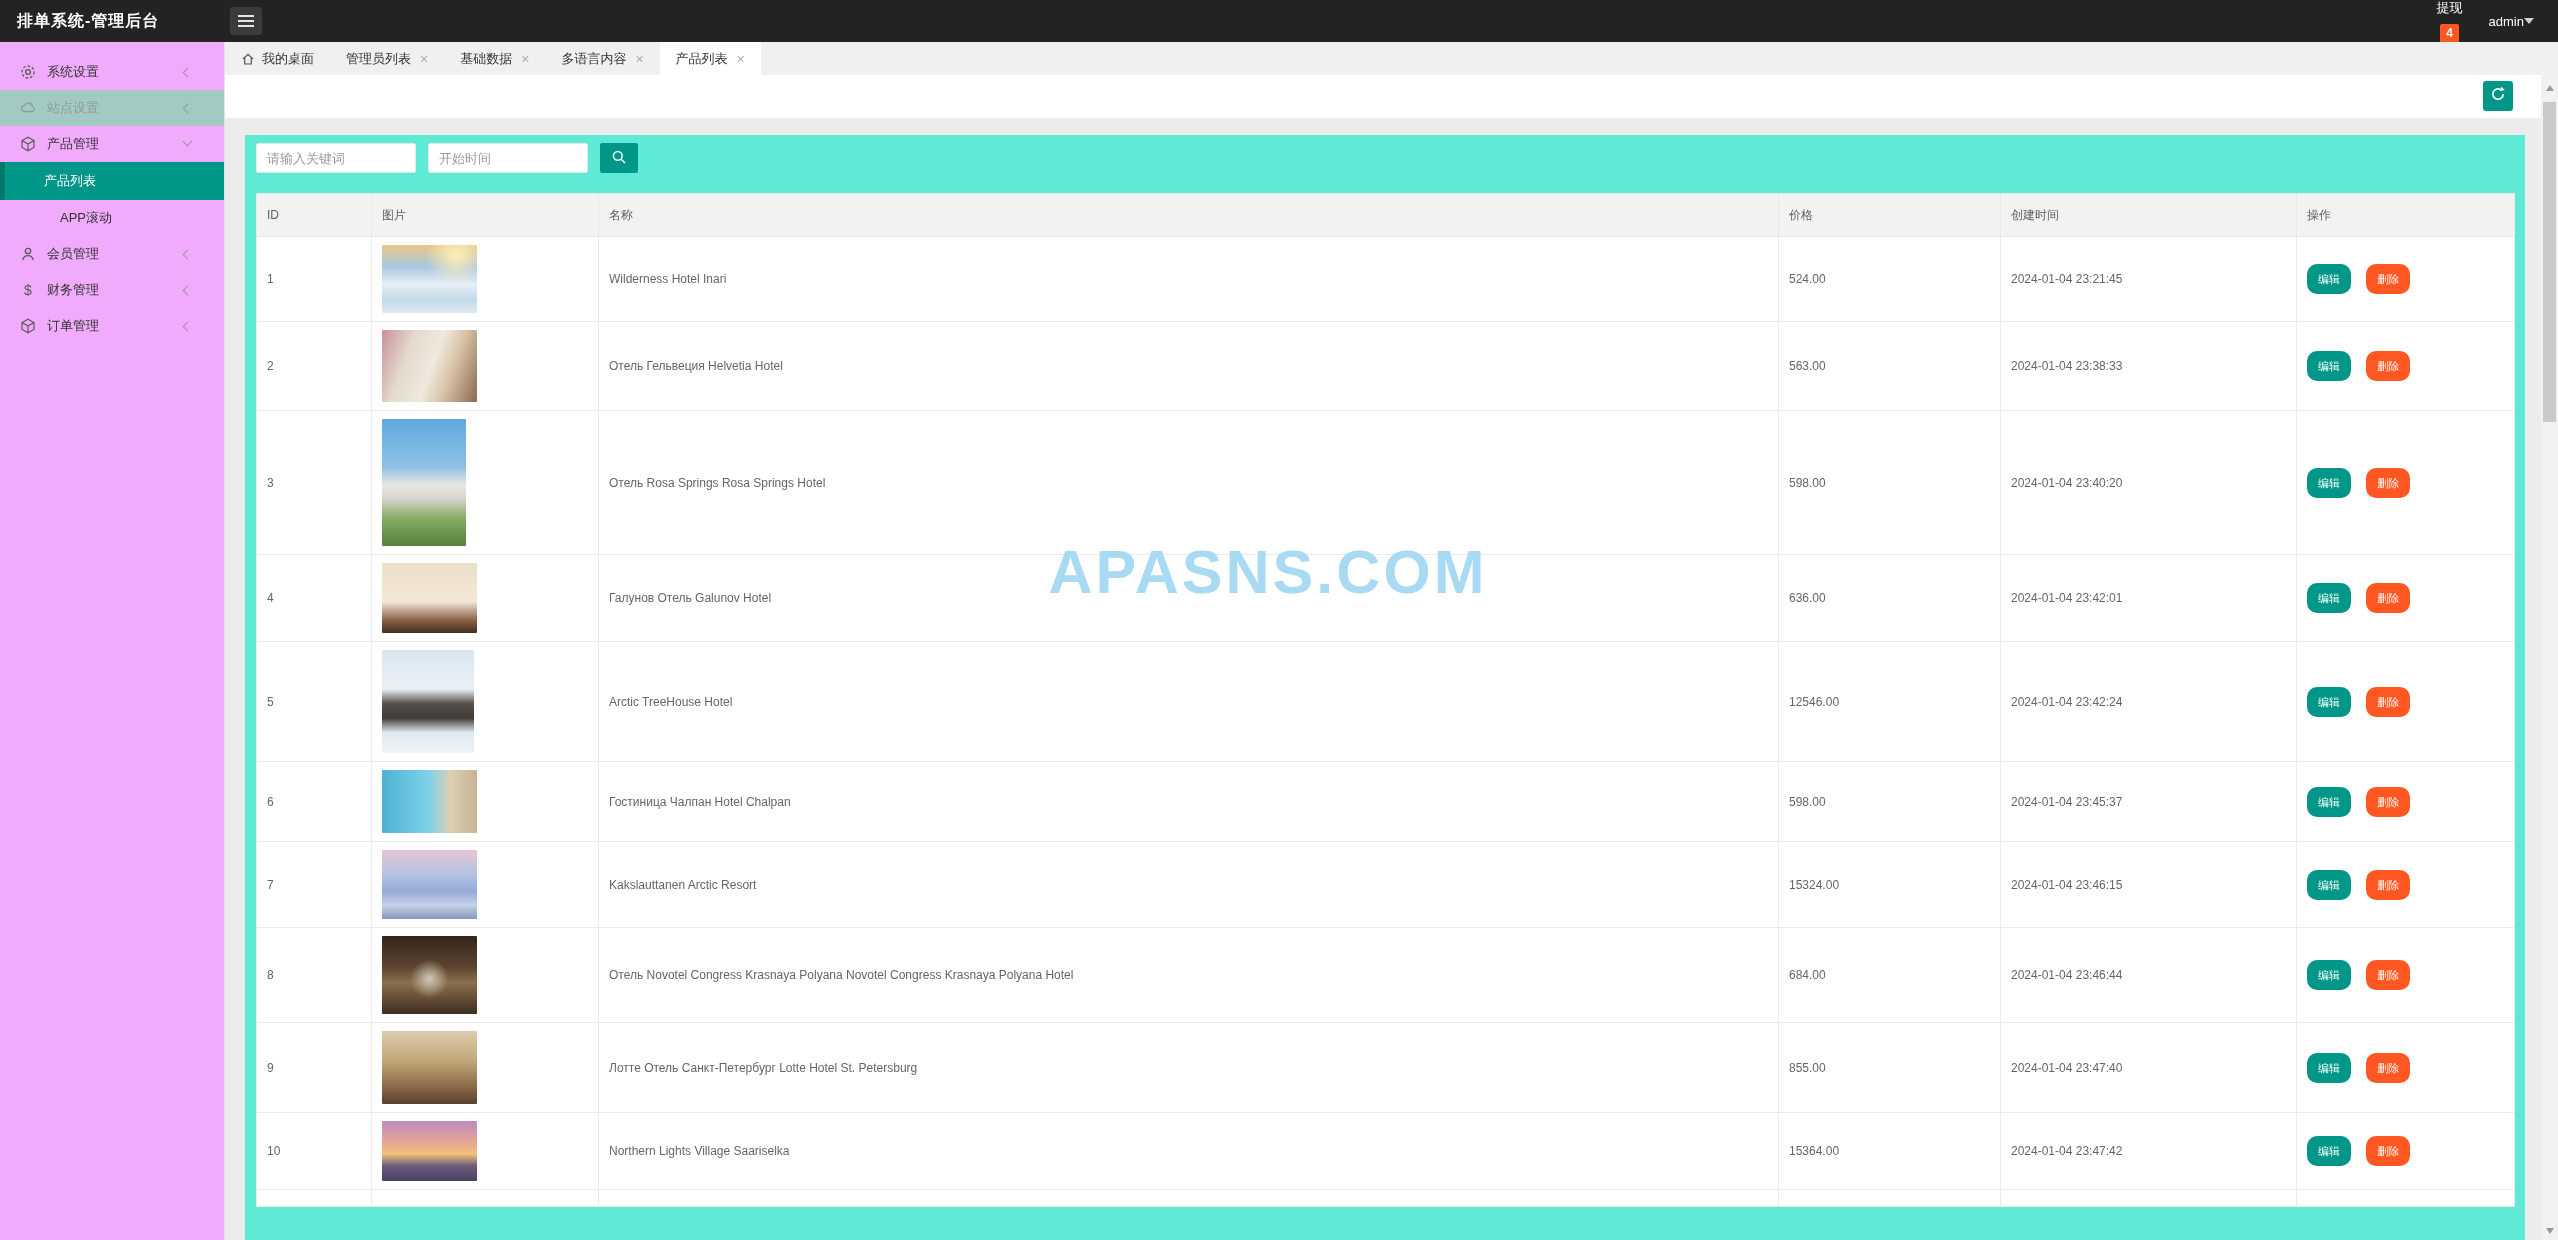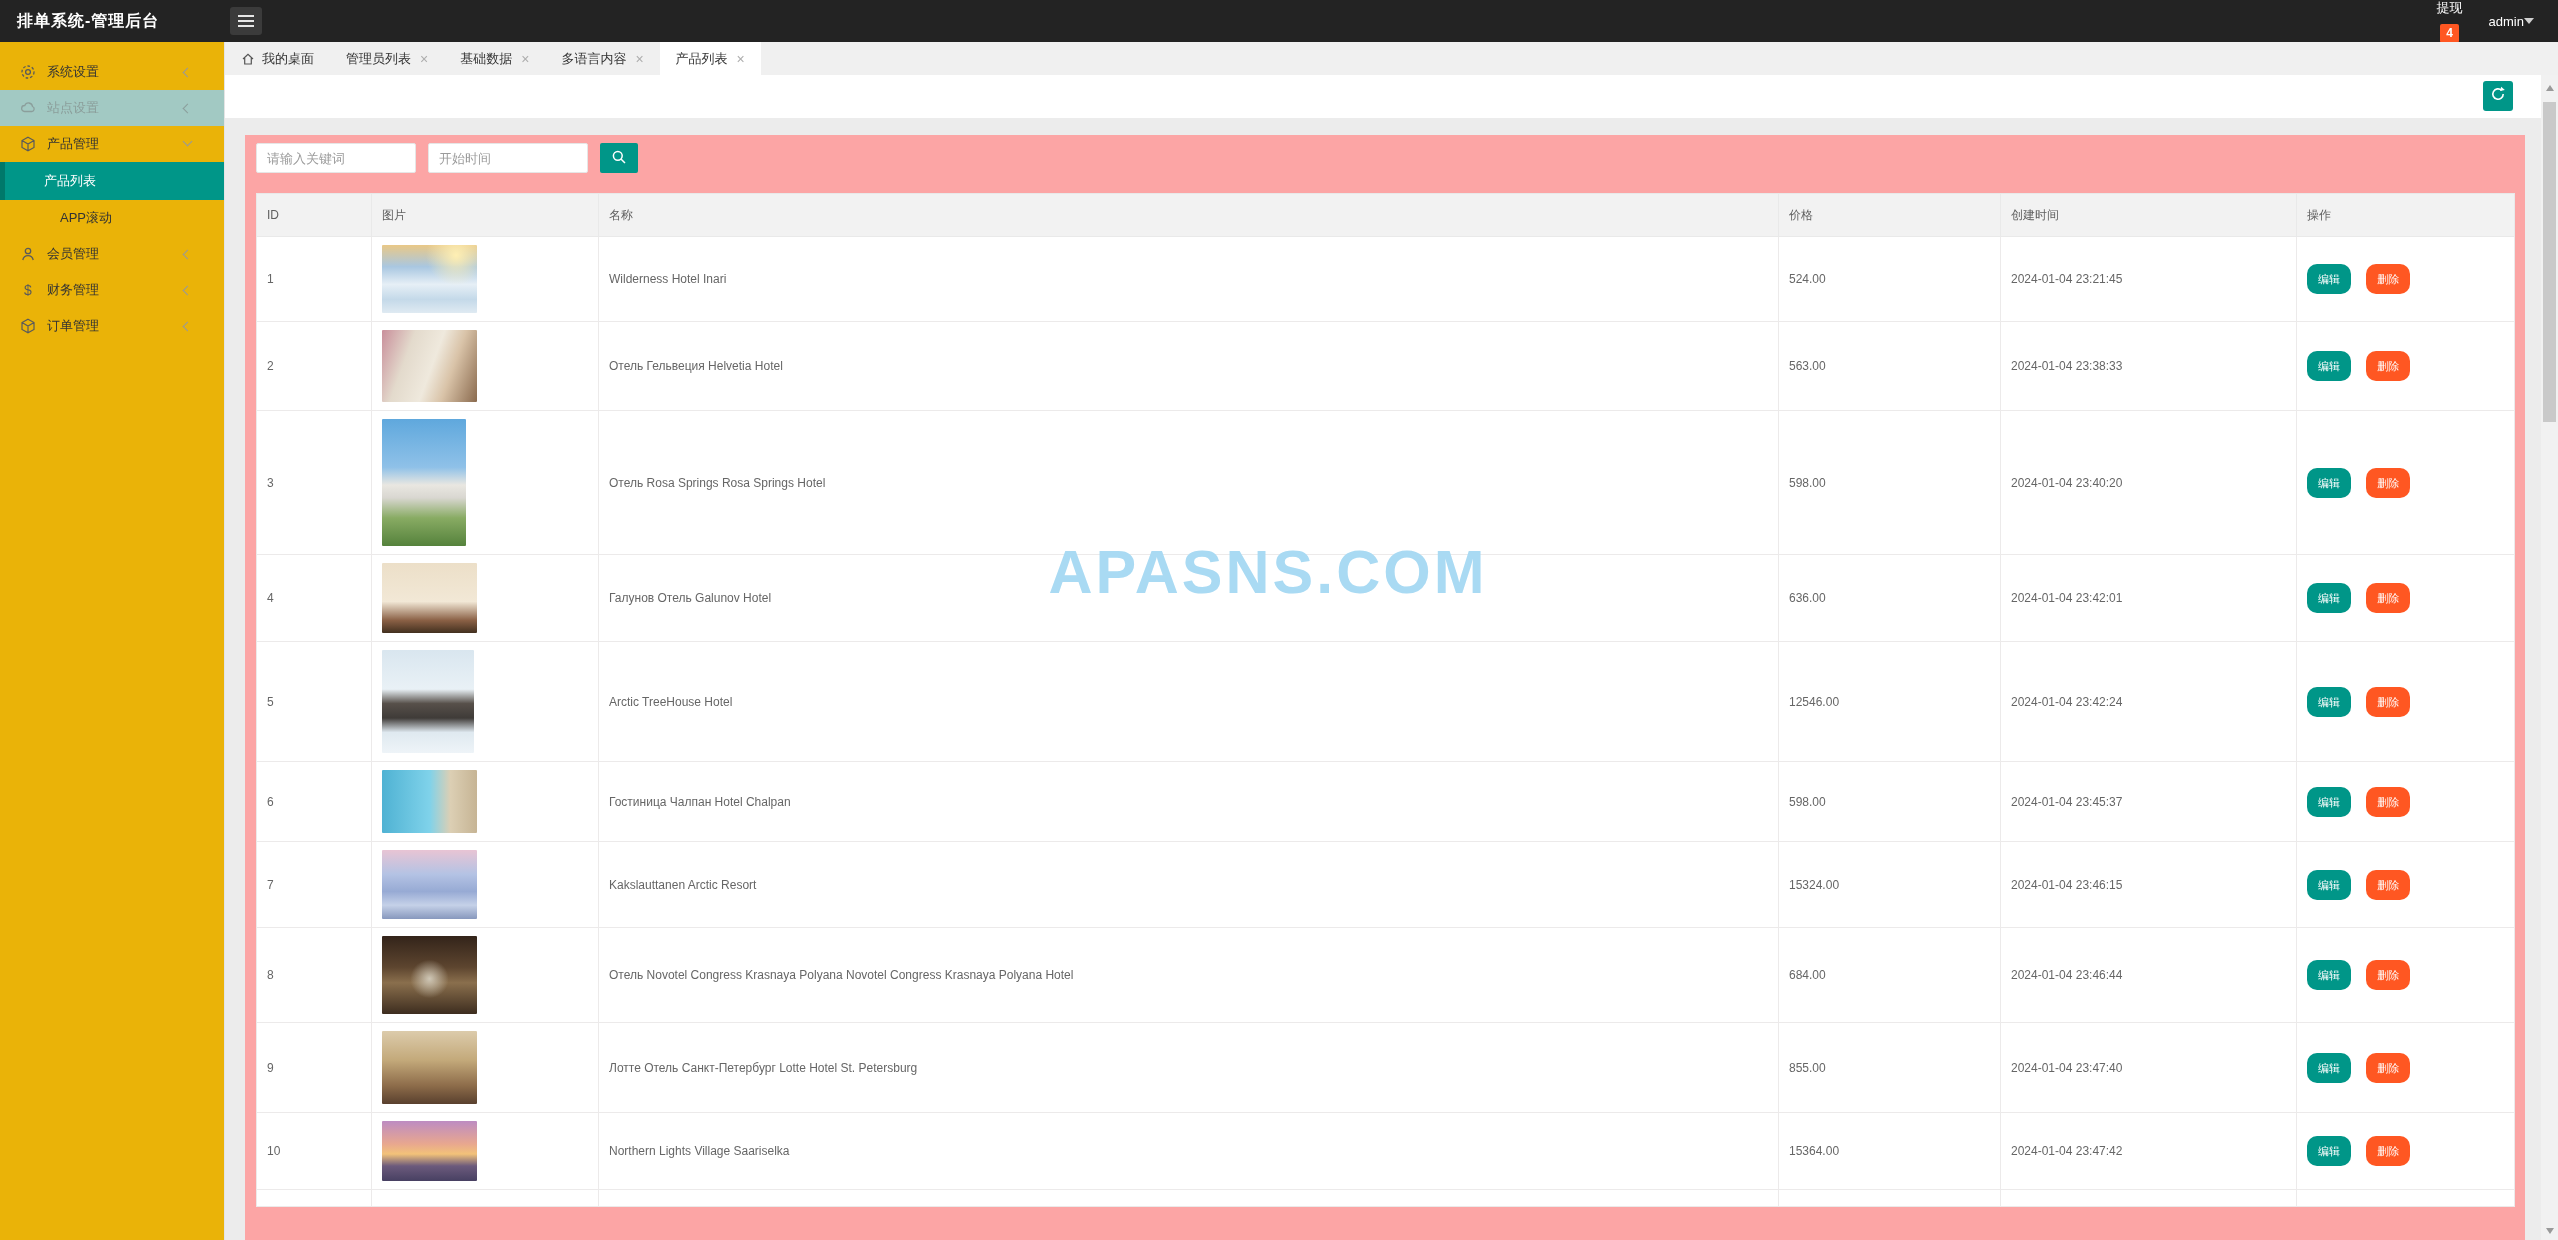--- a/index.html
+++ b/index.html
@@ -12,21 +12,21 @@
   .hamburger { position:absolute; left:230px; top:7px; width:32px; height:28px; background:#3b3b3b; border-radius:3px; cursor:pointer; }
   .hamburger i { position:absolute; left:8px; width:16px; height:2px; background:#e6e6e6; }
   .hamburger i:nth-child(1){ top:8px; } .hamburger i:nth-child(2){ top:13px; } .hamburger i:nth-child(3){ top:18px; }
   .topbar-right { position:absolute; right:24px; top:0; height:42px; display:flex; align-items:center; gap:14px; }
   .withdraw { display:flex; align-items:center; gap:7px; font-size:13px; color:#fff; cursor:pointer;flex-direction:column; }
   .badge { display:inline-block; min-width:19px; height:19px; background:#ff5722; border-radius:2px; color:#fff; font-size:12px; font-weight:bold; text-align:center; line-height:19px; padding:0 3px; }
   .userbox { display:flex; align-items:center; font-size:13px; margin-left:12px; cursor:pointer; }
   .caret-down { width:0; height:0; border-left:5px solid transparent; border-right:5px solid transparent; border-top:6px solid #cfcfcf; }
 
   
-  .sidebar { position:absolute; left:0; top:42px; width:225px; height:1198px; background:#eab308; border-right:1px solid #e4e4e4; padding-top:12px; }
+  .sidebar { position:absolute; left:0; top:42px; width:225px; height:1198px; background:#f0abfc; border-right:1px solid #e4e4e4; padding-top:12px; }
   .side-item { position:relative; height:36px; display:flex; align-items:center; padding-left:20px; font-size:13px; color:#333; cursor:pointer; }
   .side-item .mi { width:16px; height:16px; margin-right:11px; flex:0 0 16px; }
   .side-item .mi svg { display:block; }
   .side-item .dollar { width:16px; margin-right:11px; font-size:14px; color:#5a5a5a; text-align:center; }
   .chev { position:absolute; right:33px; top:15px; width:7px; height:7px; border-right:1.4px solid #999; border-bottom:1.4px solid #999; }
   .chev.left { transform:rotate(135deg); }
   .chev.down { transform:rotate(45deg); top:12px; }
   .side-item.highlight { background:#a2c9c3; color:#8b9e9b; }
   .side-item.highlight .chev { border-color:#8b9e9b; }
   .side-item.highlight svg * { stroke:#8b9e9b; }
@@ -38,21 +38,21 @@
   .tab { position:relative; height:33px; display:flex; align-items:center; padding:8px 16px; font-size:13px; color:#333; cursor:pointer; white-space:nowrap; }
   .tab .home-ic { margin-right:7px; display:inline-flex; }
   .tab .close-x { margin-left:9px; color:#adadad; font-size:14px; line-height:1; cursor:pointer; }
   .tab.active { background:#ffffff; }
 
   
   .toolbar { position:absolute; left:225px; top:75px; width:2316px; height:43px; background:#ffffff; }
   .refresh-btn { position:absolute; right:28px; top:6px; width:30px; height:30px; background:#009688; border-radius:3px; cursor:pointer; display:flex; align-items:center; justify-content:center; }
 
   
-  .panel { position:absolute; left:245px; top:135px; width:2280px; height:1105px; background:#fca5a5; padding:8px 11px 0 11px; overflow:hidden; }
+  .panel { position:absolute; left:245px; top:135px; width:2280px; height:1105px; background:#5eead4; padding:8px 11px 0 11px; overflow:hidden; }
   .search-row { display:flex; align-items:center; gap:12px; }
   .txt-input { width:160px; height:30px; border:1px solid #e6e6e6; border-radius:2px; padding:0 10px; font-size:13px; color:#333; outline:none; font-family:"Liberation Sans",sans-serif; }
   .txt-input::placeholder { color:#9b9b9b; }
   .search-btn { width:38px; height:30px; background:#009688; border:none; border-radius:2px; cursor:pointer; display:flex; align-items:center; justify-content:center; }
   .add-row { margin-top:19px; display:flex; align-items:flex-end; justify-content:space-between; }
   .add-btn { height:28px; background:#009688; color:#fff; border:none; border-radius:2px; font-size:13px; padding:0 12px; display:flex; align-items:center; gap:6px; cursor:pointer; font-family:"Liberation Sans",sans-serif; }
   .plus-circle { width:14px; height:14px; border:1.2px solid #fff; border-radius:50%; position:relative; display:inline-block; }
   .plus-circle:before, .plus-circle:after { content:""; position:absolute; background:#fff; }
   .plus-circle:before { left:3px; right:3px; top:50%; height:1.2px; margin-top:-0.6px; }
   .plus-circle:after { top:3px; bottom:3px; left:50%; width:1.2px; margin-left:-0.6px; }

